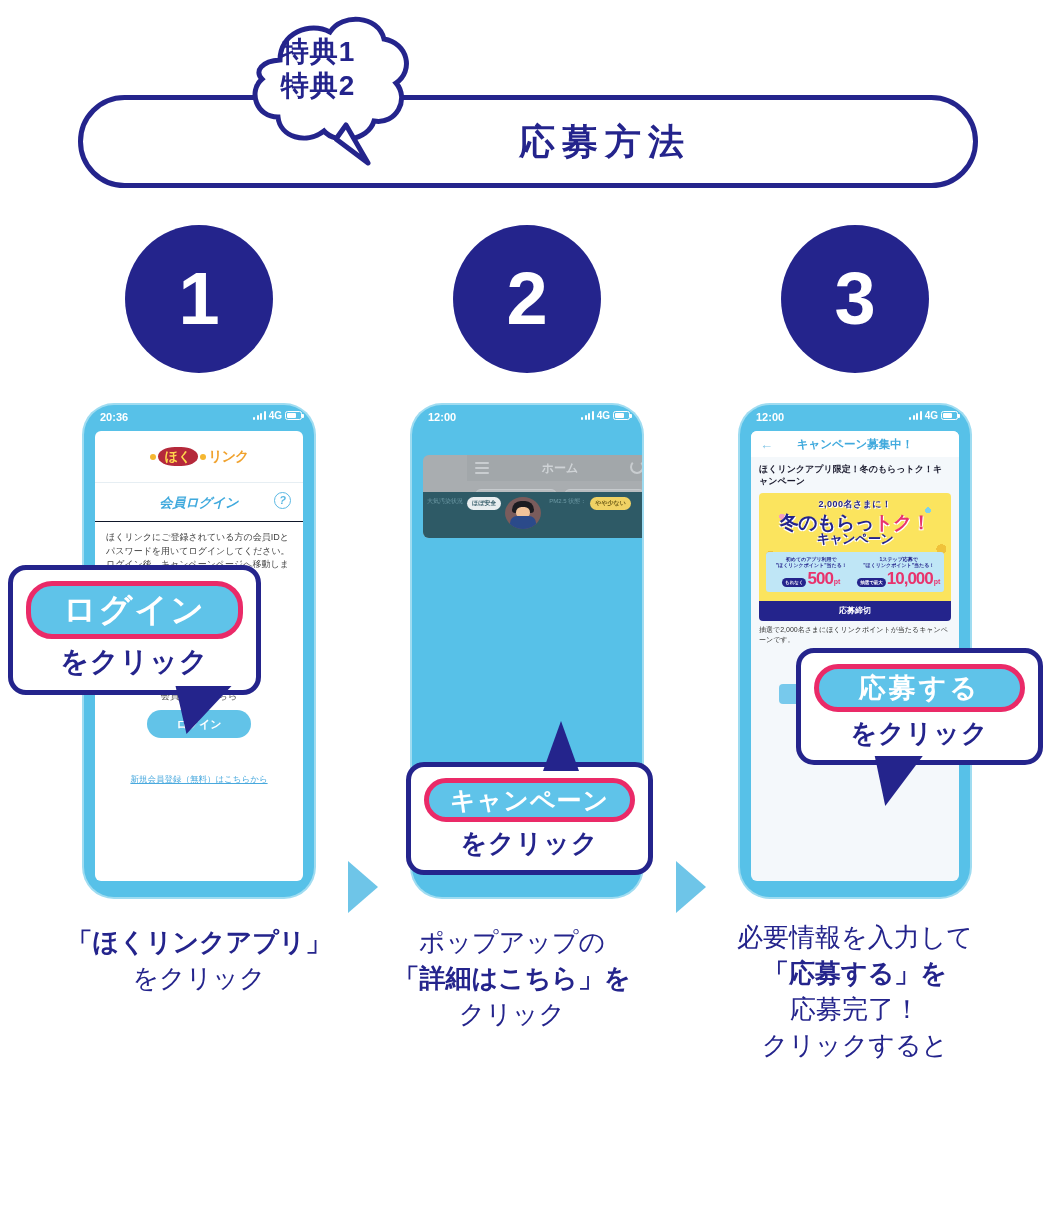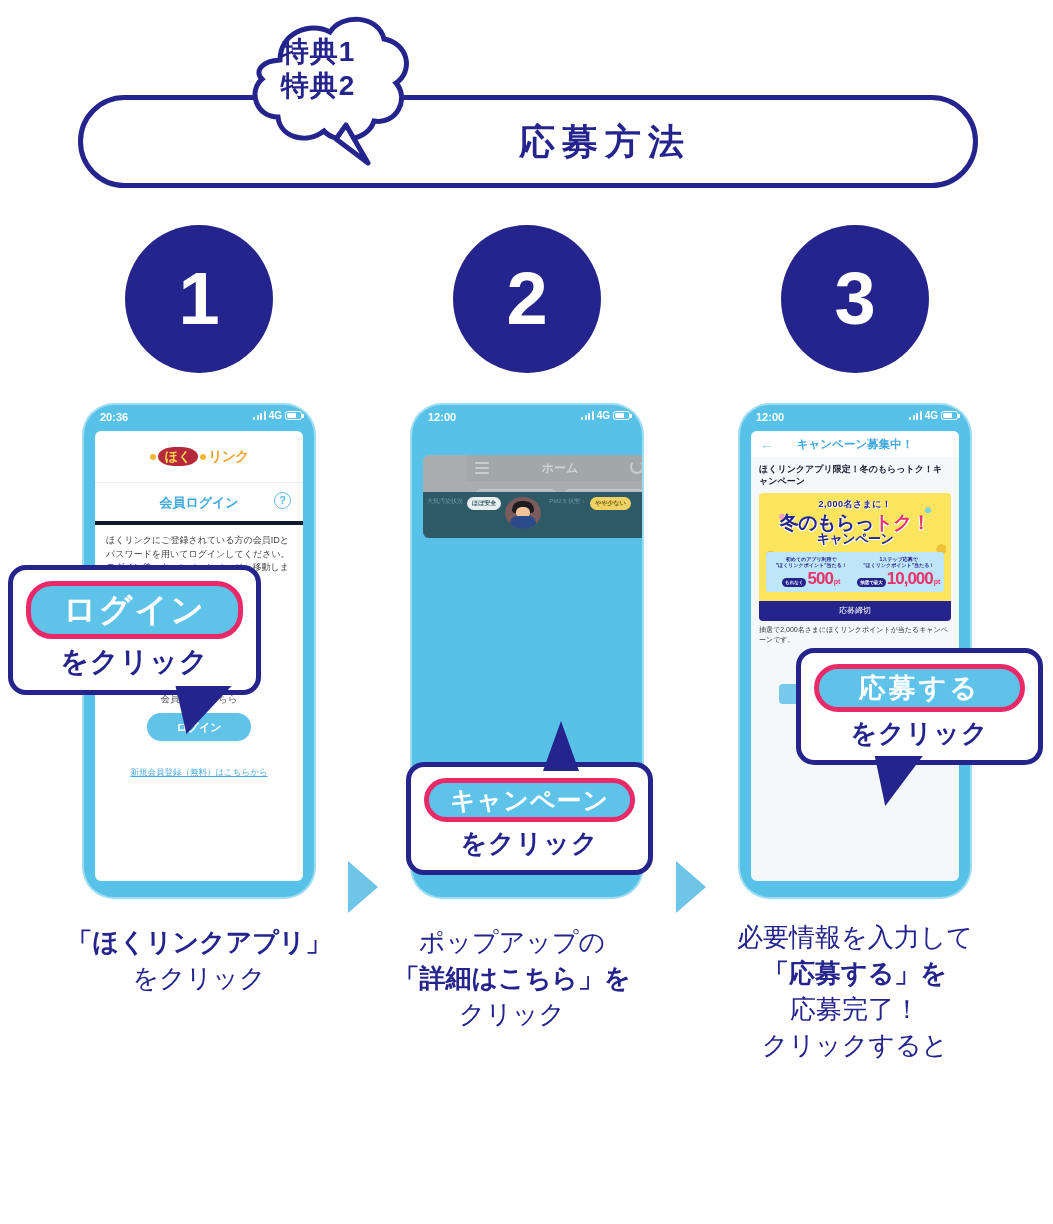--- a/index.html
+++ b/index.html
@@ -93,30 +93,30 @@
 
   
   .p1-logo-bar { height: 52px; display: flex; align-items: center; justify-content: center; border-bottom: 1px solid #e6eef3; }
   .logo { display: flex; align-items: center; gap: 2px; }
   .logo-badge {
     background: #b5293b; color: #ffd84d; font-weight: bold; font-size: 13px;
     border-radius: 50% / 60%; padding: 3px 7px; line-height: 1;
   }
   .logo-dot { width: 6px; height: 6px; border-radius: 50%; background: #f5b731; display: inline-block; }
   .logo-word { color: #f0a22e; font-weight: bold; font-size: 14px; letter-spacing: -1px; }
-  .p1-title { text-align: center; padding: 11px 0 9px; font-size: 13px; font-weight: bold; color: #3fa9dd; position: relative; border-bottom: 4px solid #0f172a; }
+  .p1-title { text-align: center; padding: 11px 0 9px; font-size: 13px; font-weight: bold; color: #3fa9dd; position: relative; border-bottom: 1px solid #0f172a; font-style: italic; }
   .help-icon { position: absolute; right: 12px; top: 9px; width: 17px; height: 17px; border: 1.5px solid #5bb8e3; border-radius: 50%; color: #5bb8e3; font-size: 11px; line-height: 14px; text-align: center; font-weight: bold; }
   .p1-body { padding: 9px 11px; font-size: 9px; color: #444; line-height: 1.5; }
   .p1-member { text-align: center; margin-top: 96px; font-size: 9.5px; color: #555; font-family: Liberation Serif, serif; }
   .p1-login-btn {
     margin: 7px auto 0; width: 104px; height: 28px; border-radius: 14px;
     background: #62c3e8; color: #ffffff; font-size: 11px; font-weight: bold;
     display: flex; align-items: center; justify-content: center;
   }
-  .p1-link { text-align: center; margin-top: 26px; font-size: 8.5px; color: #49a9de; text-decoration: underline; }
+  .p1-link { text-align: center; margin-top: 36px; font-size: 8.5px; color: #49a9de; text-decoration: underline; }
 
   
   .p2-screen { background: #a9adb0; position: relative; padding-left: 44px; }
   .p2-nav { height: 26px; background: #a2a7aa; position: relative; }
   .p2-ham { position: absolute; left: 8px; top: 7px; width: 14px; }
   .p2-ham i { display: block; height: 2px; background: #c9cdd0; margin-bottom: 3px; border-radius: 1px; }
   .p2-nav-title { text-align: center; line-height: 26px; font-size: 12px; font-weight: bold; color: #cfd3d6; }
   .p2-refresh { position: absolute; right: 9px; top: 5px; width: 14px; height: 14px; border: 2px solid #c9cdd0; border-radius: 50%; border-top-color: transparent; }
   .p2-cards { display: flex; gap: 7px; padding: 8px 8px 0; }
   .p2-card { flex: 1; background: #b8bcbf; border: 1px solid #c6cacd; border-radius: 6px; padding: 5px 2px 9px; text-align: center; }
@@ -155,21 +155,21 @@
     margin: 4px 3px 2px; background: #bfe6f6; border-radius: 3px; padding: 4px 3px 5px;
     display: flex; gap: 3px;
   }
   .bp-half { flex: 1; text-align: center; }
   .bp-line1 { font-size: 5px; font-weight: bold; color: #24248c; }
   .bp-line2 { font-size: 5px; font-weight: bold; color: #24248c; }
   .bp-amt { margin-top: 2px; display: flex; align-items: baseline; justify-content: center; gap: 1px; }
   .bp-tag { background: #24248c; color: #fff; font-size: 4.5px; border-radius: 6px; padding: 2px 3px; font-weight: bold; }
   .bp-num { font-size: 17px; font-weight: bold; color: #e8336d; line-height: 1; letter-spacing: -1px; }
   .bp-pt { font-size: 7px; font-weight: bold; color: #e8336d; }
-  .banner-bottom { background: #24248c; color: #ffffff; text-align: center; padding: 4px 4px 5px; font-size: 8px; font-weight: normal; }
+  .banner-bottom { background: #24248c; color: #ffffff; text-align: center; padding: 4px 4px 5px; font-size: 8px; font-weight: bold; }
 
   
   .p3-screen { background: #f4f8fb; }
   .p3-nav { height: 26px; position: relative; background: #ffffff; }
   .p3-back { position: absolute; left: 9px; top: 6px; font-size: 13px; color: #7fc4e6; }
   .p3-nav-title { text-align: center; line-height: 26px; font-size: 11.5px; font-weight: bold; color: #3fa9dd; }
   .p3-head { padding: 6px 8px 5px; font-size: 9px; font-weight: bold; color: #1b1b2e; line-height: 1.38; }
   .p3-banner-wrap { padding: 0 8px; }
   .p3-desc { padding: 4px 8px 0; font-size: 7px; color: #333; line-height: 1.45; }
   .p3-url { text-align: center; font-size: 8px; color: #6cb9e0; margin-top: 22px; }

